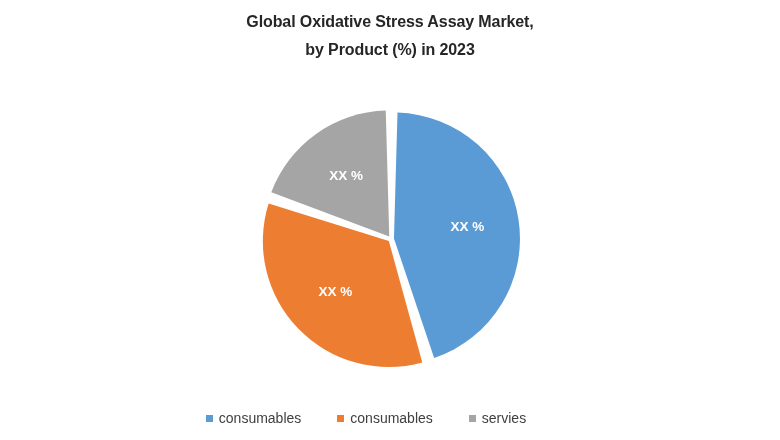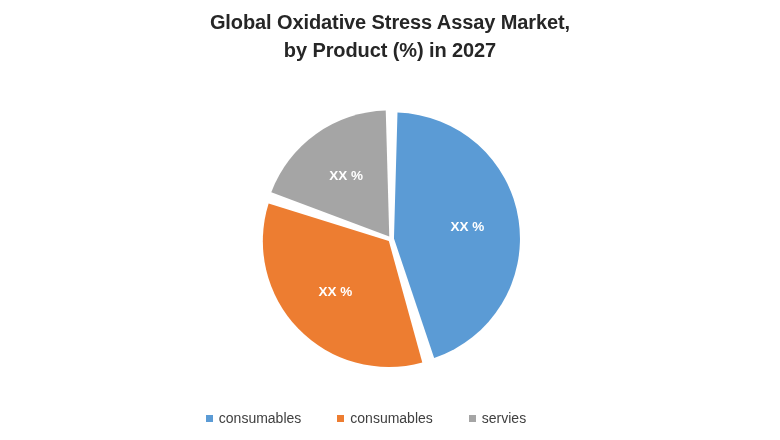--- a/index.html
+++ b/index.html
@@ -18,21 +18,21 @@
     overflow: hidden;
   }
 
   
   .chart-title {
     position: absolute;
     left: 0;
     top: 8px;
     width: 780px;
     text-align: center;
-    font-size: 20px;
+    font-size: 16px;
     font-weight: bold;
     color: #262626;
     line-height: 28px;
     letter-spacing: -0.1px;
   }
   .chart-title .line {
     display: block;
   }
 
   
@@ -86,21 +86,21 @@
     white-space: nowrap;
   }
 </style>
 </head>
 <body style="background: rgb(255, 255, 255);">
 
 <div id="canvas">
 
   <div class="chart-title">
     <span class="line">Global Oxidative Stress Assay Market,</span>
-    <span class="line">by Product (%) in 2027</span>
+    <span class="line">by Product (%) in 2023</span>
   </div>
 
   <div class="pie-wrap">
     <svg class="pie-svg" viewBox="0 0 282 282">
       <g>
         <path id="slice-0" d="M 143.97 140.56 L 147.49 14.61 A 126 126 0 0 1 184.16 259.98 Z" fill="#5B9BD5"></path>
         <path id="slice-1" d="M 138.84 143.08 L 172.30 264.56 A 126 126 0 0 1 18.61 105.40 Z" fill="#ED7D31"></path>
         <path id="slice-2" d="M 139.26 138.56 L 21.31 94.23 A 126 126 0 0 1 135.74 12.61 Z" fill="#A5A5A5"></path>
       </g>
       <g>

